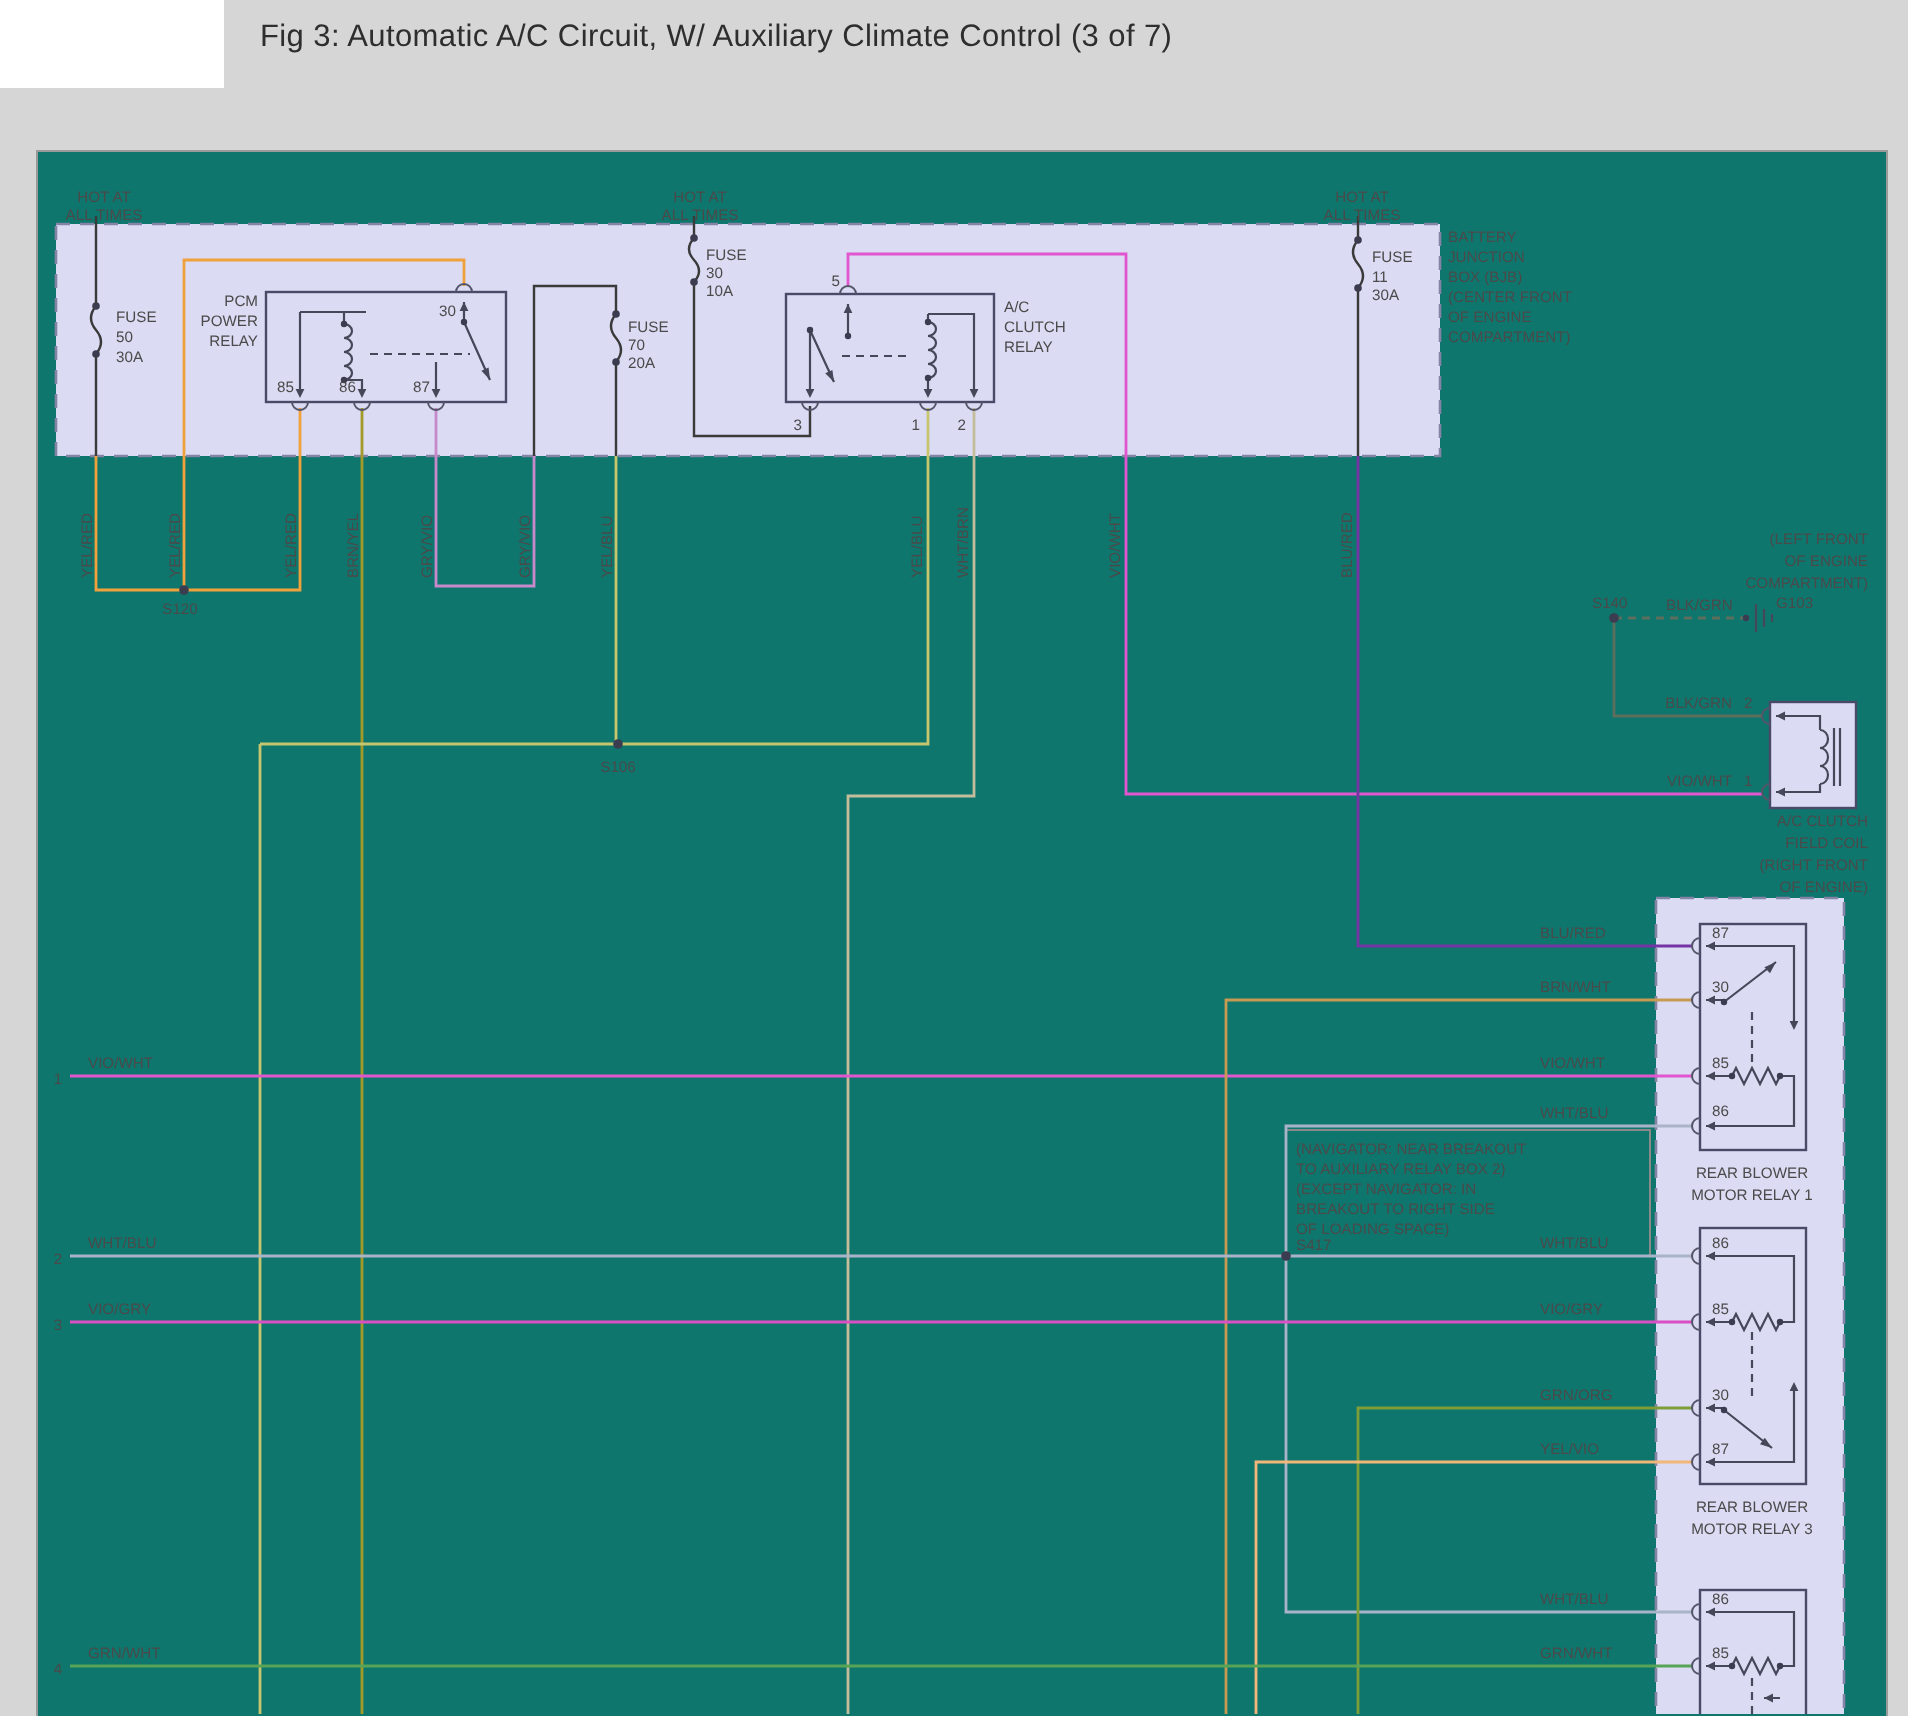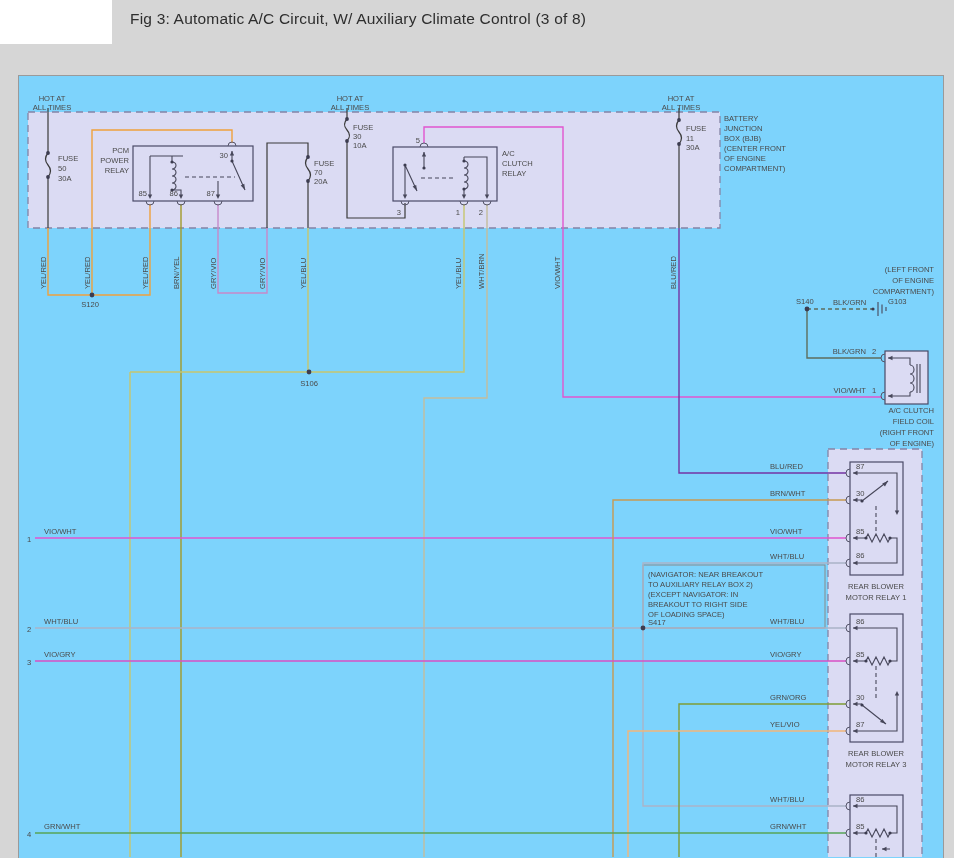--- a/index.html
+++ b/index.html
@@ -1,40 +1,40 @@
 <!DOCTYPE html>
 <html><head>
 <meta charset="utf-8">
 <style>
   html,body{margin:0;padding:0}
   body{width:954px;height:858px;background:#d6d6d6;position:relative;overflow:hidden;
        font-family:"Liberation Sans", sans-serif;}
   .corner{position:absolute;left:0;top:0;width:112px;height:44px;background:#ffffff}
   .title{position:absolute;left:130px;top:10px;font-size:15.5px;color:#2e2e2e;letter-spacing:.2px}
-  .panel{position:absolute;left:18px;top:75px;width:924px;height:783px;background:#7dd3fc;
+  .panel{position:absolute;left:18px;top:75px;width:924px;height:783px;background:#0f766e;
          border:1px solid #9a9a9a;border-bottom:none}
   svg{display:block}
   .t{font:7.6px "Liberation Sans", sans-serif;fill:#4a4a4a}
   .mid{text-anchor:middle}.end{text-anchor:end}
   .wire{fill:none;stroke-width:1.4}
   .thin{stroke-width:1.2}
   .ink{fill:none;stroke:#47475a;stroke-width:1.1}
   .dsh{stroke-dasharray:4 3}
   .cup{fill:none;stroke:#55556a;stroke-width:1}
   .dot circle{fill:#3c3c50}
   .arr{fill:#47475a;stroke:none}
   .box-d{stroke:#8484a6;stroke-width:1.3;stroke-dasharray:7 5}
   .box-s{stroke:#4a4a68;stroke-width:1.2}
   .note-b{fill:none;stroke:#8a8a8a;stroke-width:1}
 </style>
 </head>
 <body>
 
 <div class="corner"></div>
-<div class="title">Fig 3: Automatic A/C Circuit, W/ Auxiliary Climate Control (3 of 8)</div>
+<div class="title">Fig 3: Automatic A/C Circuit, W/ Auxiliary Climate Control (3 of 7)</div>
 
 <div class="panel">
 <svg width="924" height="781" viewBox="19 76 924 781">
 
   <rect x="28" y="112" width="692" height="116" class="box-d" fill="#dbdbf3"></rect>
   <rect x="828" y="449" width="94" height="420" class="box-d" fill="#dbdbf3"></rect>
   <rect x="133" y="146" width="120" height="55" class="box-s" fill="#dbdbf3"></rect>
   <rect x="393" y="147" width="104" height="54" class="box-s" fill="#dbdbf3"></rect>
   <rect x="850" y="462" width="53" height="113" class="box-s" fill="#dbdbf3"></rect>
   <rect x="850" y="614" width="53" height="128" class="box-s" fill="#dbdbf3"></rect>

